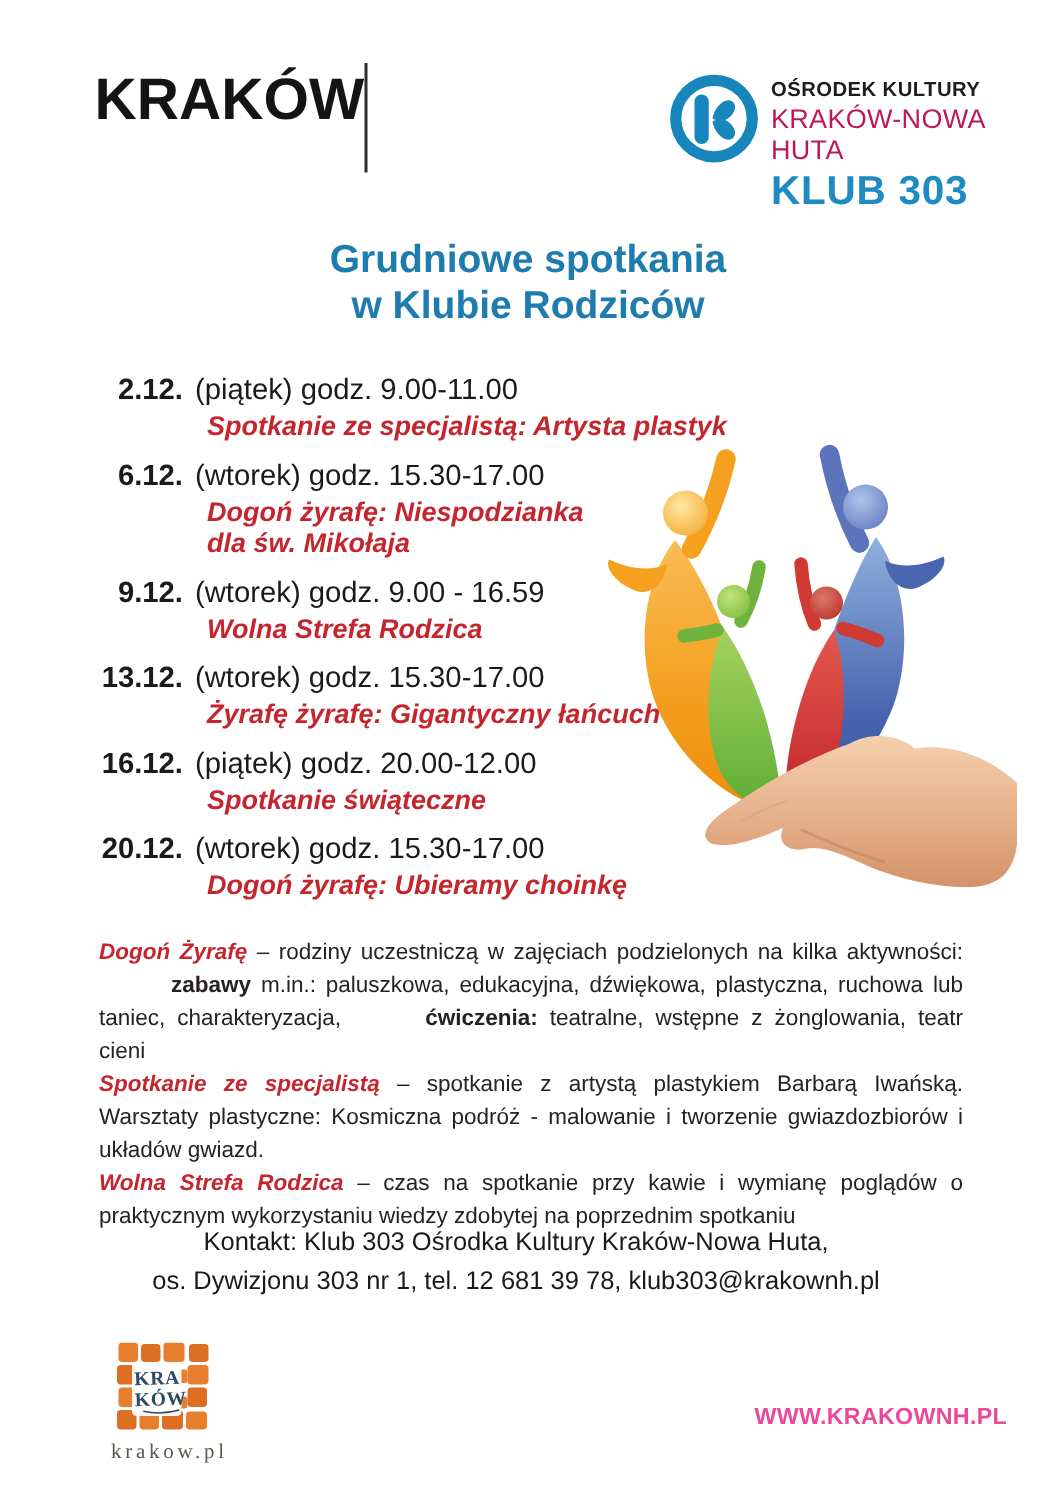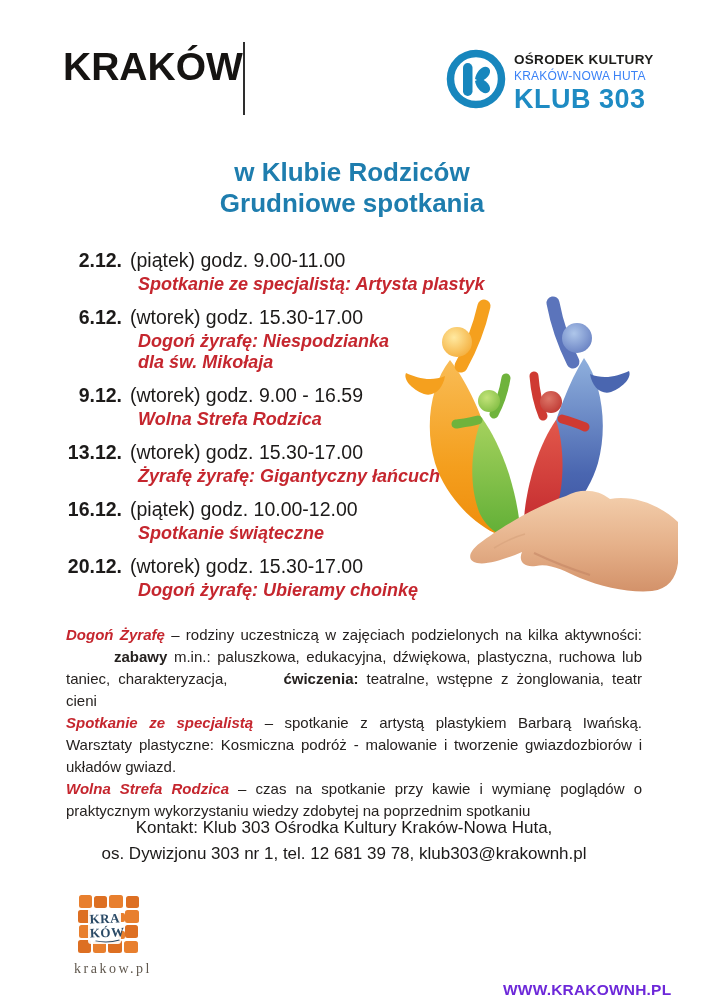--- a/index.html
+++ b/index.html
@@ -11,21 +11,21 @@
   
   .city-logo{
     position:absolute;left:63px;top:47px;
     font-size:39px;font-weight:bold;color:#161412;letter-spacing:0px;line-height:1;
   }
   .header-divider{position:absolute;left:243px;top:42px;width:2px;height:73px;background:#2e2e2e;}
   .org-logo{position:absolute;left:446px;top:49px;display:flex;gap:8px;align-items:flex-start;}
   .org-icon svg{width:60px;height:60px;display:block;}
   .org-text{display:flex;flex-direction:column;padding-top:3px;}
   .org-line1{font-size:13.5px;font-weight:bold;color:#1d1d1b;letter-spacing:.3px;}
-  .org-line2{font-size:12px;color:#3b82f6;letter-spacing:.2px;margin-top:2px;}
+  .org-line2{font-size:18px;color:#be185d;letter-spacing:.2px;margin-top:2px;}
   .org-line3{font-size:27px;font-weight:bold;color:#1e8bc3;letter-spacing:.5px;margin-top:1px;}
   
   .title{
     position:absolute;left:0;top:157px;width:704px;text-align:center;
     color:#1e7dae;font-size:26px;font-weight:bold;line-height:31px;
   }
   
   .events{position:absolute;left:64px;top:249px;width:452px;z-index:2;}
   .event{margin-bottom:11px;}
   .event-head{display:flex;align-items:baseline;font-size:19.5px;color:#1c1a19;}
@@ -51,22 +51,22 @@
     font-size:17px;line-height:26px;color:#1c1a19;
   }
   
   .footer-logo{position:absolute;left:74px;top:895px;width:70px;text-align:center;}
   .footer-logo svg{width:62px;height:62px;display:block;margin:0 auto;}
   .krakowpl{
     margin-top:4px;font-size:14px;letter-spacing:2.5px;color:#60584e;
     font-family:"Liberation Serif",serif;
   }
   .website{
-    position:absolute;left:503px;top:981px;font-size:15.5px;font-weight:bold;
-    color:#6d28d9;letter-spacing:.2px;
+    position:absolute;left:503px;top:936px;font-size:15.5px;font-weight:bold;
+    color:#ec4899;letter-spacing:.2px;
   }
 </style>
 </head>
 <body>
 
 <div class="page">
 
   <div class="city-logo">KRAKÓW</div>
   <div class="header-divider"></div>
 
@@ -80,22 +80,22 @@
       </svg>
     </span>
     <span class="org-text">
       <span class="org-line1">OŚRODEK KULTURY</span>
       <span class="org-line2">KRAKÓW-NOWA HUTA</span>
       <span class="org-line3">KLUB 303</span>
     </span>
   </div>
 
   <div class="title">
+    <div>Grudniowe spotkania</div>
     <div>w Klubie Rodziców</div>
-    <div>Grudniowe spotkania</div>
   </div>
 
   <div class="illustration">
     <svg viewBox="0 0 310 330" aria-hidden="true">
       <defs>
         <linearGradient id="gO" x1="0" y1="0" x2="0" y2="1">
           <stop offset="0" stop-color="#f9bc55"></stop>
             <stop offset=".6" stop-color="#f49f1e"></stop>
             <stop offset="1" stop-color="#ef8d0c"></stop>
         </linearGradient>
@@ -197,21 +197,21 @@
     <div class="event">
       <div class="event-head">
         <span class="event-date">13.12.</span>
         <span class="event-meta">(wtorek) godz. 15.30-17.00</span>
       </div>
       <div class="event-title">Żyrafę żyrafę: Gigantyczny łańcuch</div>
     </div>
     <div class="event">
       <div class="event-head">
         <span class="event-date">16.12.</span>
-        <span class="event-meta">(piątek) godz. 10.00-12.00</span>
+        <span class="event-meta">(piątek) godz. 20.00-12.00</span>
       </div>
       <div class="event-title">Spotkanie świąteczne</div>
     </div>
     <div class="event">
       <div class="event-head">
         <span class="event-date">20.12.</span>
         <span class="event-meta">(wtorek) godz. 15.30-17.00</span>
       </div>
       <div class="event-title">Dogoń żyrafę: Ubieramy choinkę</div>
     </div>

